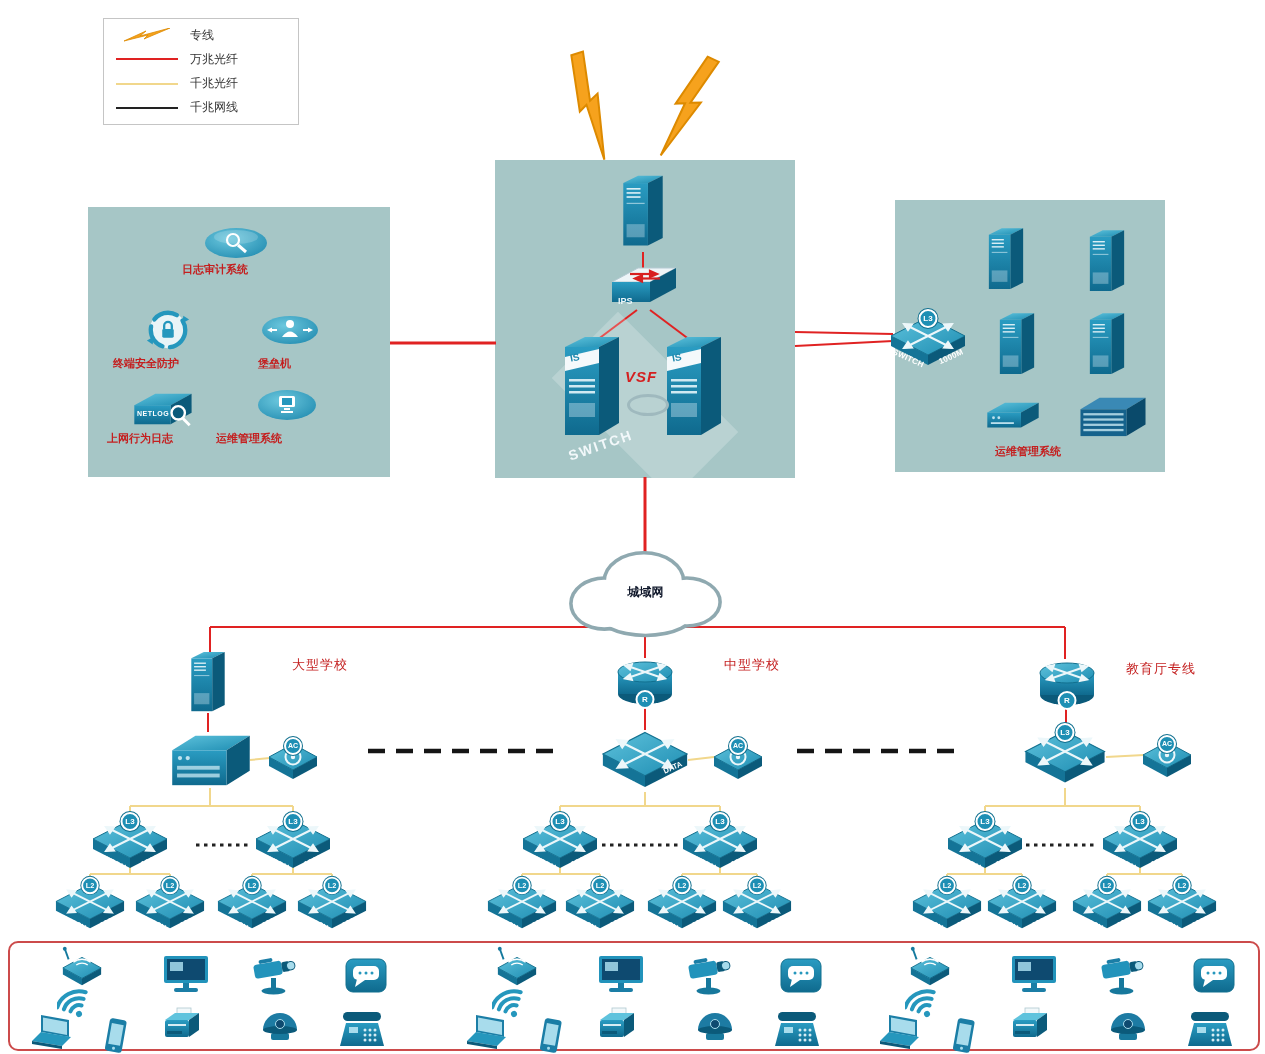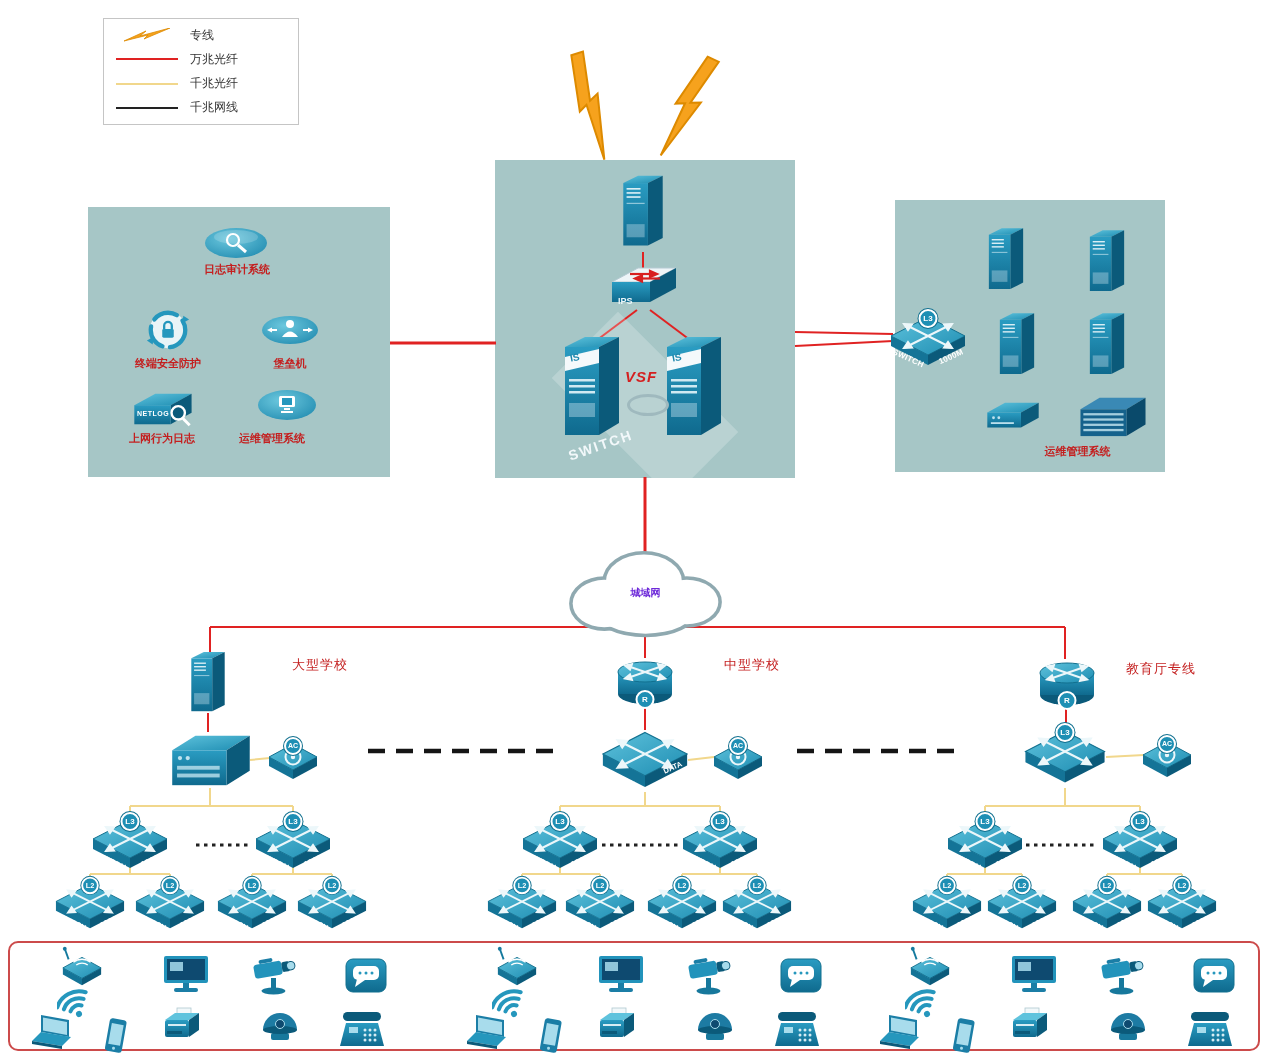--- a/index.html
+++ b/index.html
@@ -9,21 +9,21 @@
   .wires{position:absolute;left:0;top:0}
   .r2{stroke:#e02222;stroke-width:2}
   .r3{stroke:#e02222;stroke-width:3}
   .y{stroke:#f1d78c;stroke-width:2}
   .kd{stroke:#151515;stroke-width:4.5;stroke-dasharray:17 11}
   .ko{stroke:#222;stroke-width:3;stroke-dasharray:3.5 4.5}
   .node{position:absolute}
   .node>svg{display:block}
   .cloud-label{position:absolute;inset:0;display:flex;align-items:center;justify-content:center;
     font-weight:bold;color:#2e6f7d}
-  .lblr{position:absolute;color:#c41f1f;font-weight:bold;font-size:11px;text-align:center}
+  .lblr{position:absolute;color:#c41f1f;font-weight:bold;font-size:11px;}
   .school-name{position:absolute;color:#c41f1f;font-weight:normal;font-size:13px;text-align:center;letter-spacing:1px}
   .sw{position:absolute;width:80px;height:58px}
   .sw>svg{width:100%;height:100%;display:block}
   .badge{position:absolute;top:-5px;left:50%;transform:translateX(-50%);min-width:15px;height:15px;
     border-radius:50%;background:#1e8fb4;border:2px solid #fff;box-shadow:0 0 0 1px #11708f;
     color:#fff;font-size:8px;font-weight:bold;line-height:15px;text-align:center}
   .badge.acb{font-size:7px;min-width:14px;height:14px;line-height:14px;top:-3px}
   .t1{position:absolute;left:5px;bottom:16px;transform:rotate(24deg);transform-origin:left center;
     color:#fff;font-size:8px;font-weight:bold;letter-spacing:.3px}
   .t2{position:absolute;right:5px;bottom:16px;transform:rotate(-24deg);transform-origin:right center;
@@ -514,21 +514,21 @@
       </svg>
   <span class="badge">L3</span>
   <span class="t1">SWITCH</span>
   <span class="t2">1000M</span>
 </div>
 
 <div class="node" style="left:538px;top:545px;width:215px;height:95px">
   <svg width="215" height="95">
         <use href="#b-cloud" width="100%" height="100%"></use>
       </svg>
-  <div class="cloud-label" style="font-size:10px;color:#6d28d9">城域网</div>
+  <div class="cloud-label" style="font-size:12px;color:#0f172a">城域网</div>
 </div>
 
 <div class="school-name" style="left:265px;top:656px;width:110px">大型学校</div>
 <div class="node" style="left:187px;top:650px">
   <svg width="42" height="64">
         <use href="#b-tower" width="100%" height="100%"></use>
       </svg>
     </div>
 <div class="node" style="left:166px;top:729px">
   <svg width="88" height="62">

